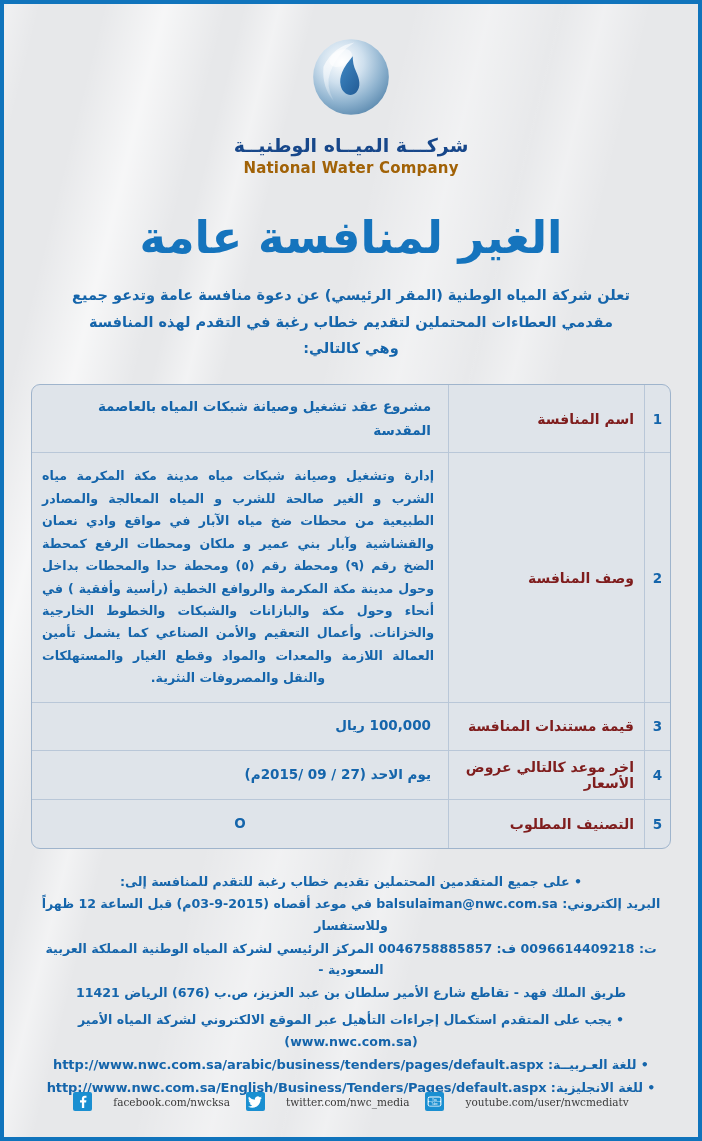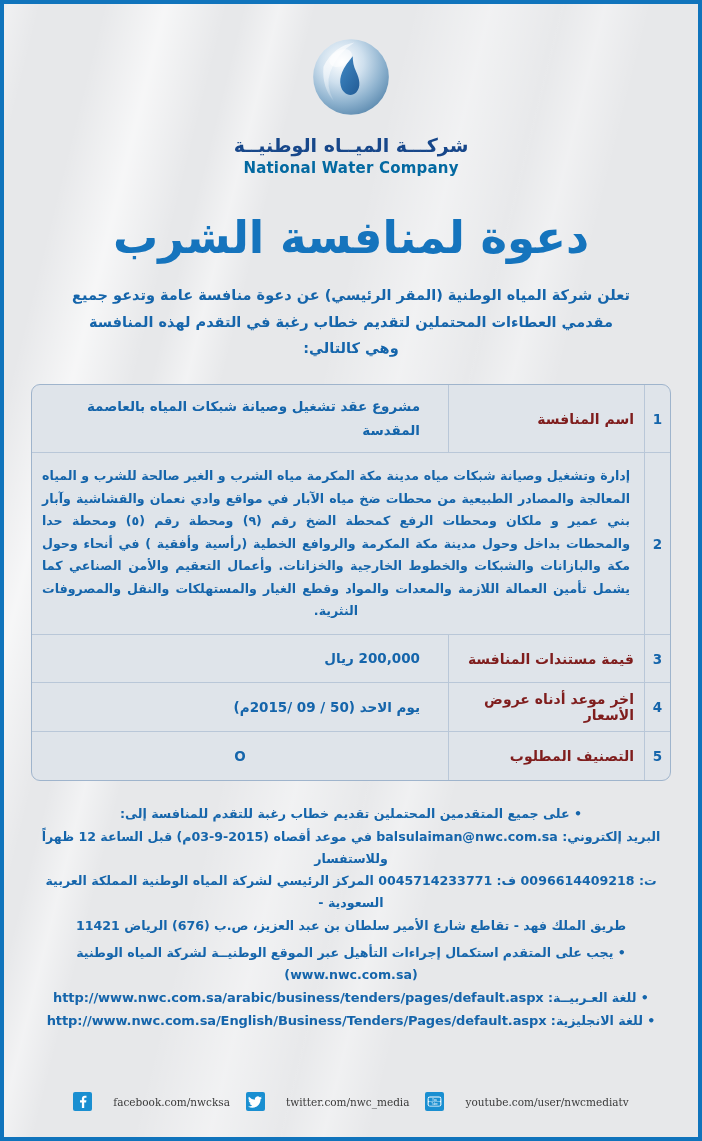--- a/index.html
+++ b/index.html
@@ -61,21 +61,21 @@
     font-size: 19px;
     font-weight: bold;
     color: #17478a;
     letter-spacing: 1px;
     line-height: 1.2;
     direction: rtl;
   }
   .logo-en {
     font-size: 15px;
     font-weight: bold;
-    color: #0369a1;
+    color: #a16207;
     direction: ltr;
     margin-top: 2px;
     letter-spacing: .2px;
   }
 
   
   .main-title {
     margin-top: 34px;
     text-align: center;
     font-size: 45px;
@@ -134,21 +134,21 @@
     font-size: 14px;
     font-weight: bold;
     color: #7f1d1d;
     border-left: 1px solid #b9c7d8;
   }
   .c-value {
     flex: 1;
     display: flex;
     align-items: center;
     justify-content: flex-start;
-    padding: 10px 28px;
+    padding: 10px 17px;
     font-size: 13.5px;
     font-weight: bold;
     color: #1565ab;
     line-height: 1.75;
   }
   .c-value.desc {
     display: block;
     text-align: justify;
     text-align-last: center;
     padding: 12px 14px 12px 10px;
@@ -257,62 +257,63 @@
         </defs>
         <circle cx="50" cy="50" r="44" fill="url(#sphere)"></circle>
         <path d="M18 38 Q30 14 54 10 Q34 22 26 44 Q20 60 30 78 Q16 62 18 38 Z" fill="url(#shine)"></path>
         <path d="M52 26 C40 40 36 50 38 60 C40 70 50 74 56 68 C62 62 60 52 56 44 C53 38 52 32 52 26 Z" fill="url(#drop)" opacity=".92"></path>
         <ellipse cx="38" cy="28" rx="14" ry="9" fill="#ffffff" opacity=".55" transform="rotate(-28 38 28)"></ellipse>
       </svg>
       <div class="logo-ar">شركـــة الميــاه الوطنيــة</div>
       <div class="logo-en">National Water Company</div>
     </div>
 
-    <div class="main-title">دعوة لمنافسة الشرب</div>
+    <div class="main-title">الغير لمنافسة عامة</div>
     <div class="intro">تعلن شركة المياه الوطنية (المقر الرئيسي) عن دعوة منافسة عامة وتدعو جميع مقدمي العطاءات المحتملين لتقديم خطاب رغبة في التقدم لهذه المنافسة وهي كالتالي:</div>
 
     <div class="tender-table">
 
       <div class="trow">
         <div class="c-num">1</div>
         <div class="c-label">اسم المنافسة</div>
         <div class="c-value">مشروع عقد تشغيل وصيانة شبكات المياه بالعاصمة المقدسة</div>
       </div>
 
       <div class="trow">
         <div class="c-num">2</div>
+        <div class="c-label">وصف المنافسة</div>
         <div class="c-value desc">إدارة وتشغيل وصيانة شبكات مياه مدينة مكة المكرمة مياه الشرب و الغير صالحة للشرب و المياه المعالجة والمصادر الطبيعية من محطات ضخ مياه الآبار في مواقع وادي نعمان والقشاشية وآبار بني عمير و ملكان ومحطات الرفع كمحطة الضخ رقم (٩) ومحطة رقم (٥) ومحطة حدا والمحطات بداخل وحول مدينة مكة المكرمة والروافع الخطية (رأسية وأفقية ) في أنحاء وحول مكة والبازانات والشبكات والخطوط الخارجية والخزانات. وأعمال التعقيم والأمن الصناعي كما يشمل تأمين العمالة اللازمة والمعدات والمواد وقطع الغيار والمستهلكات والنقل والمصروفات النثرية.</div>
       </div>
 
       <div class="trow">
         <div class="c-num">3</div>
         <div class="c-label">قيمة مستندات المنافسة</div>
-        <div class="c-value centerish">200,000 ريال</div>
+        <div class="c-value centerish">100,000 ريال</div>
       </div>
 
       <div class="trow">
         <div class="c-num">4</div>
-        <div class="c-label">اخر موعد أدناه عروض الأسعار</div>
-        <div class="c-value centerish">يوم الاحد (50 / 09 /2015م)</div>
+        <div class="c-label">اخر موعد كالتالي عروض الأسعار</div>
+        <div class="c-value centerish">يوم الاحد (27 / 09 /2015م)</div>
       </div>
 
       <div class="trow">
         <div class="c-num">5</div>
         <div class="c-label">التصنيف المطلوب</div>
         <div class="c-value ltr-mid">O</div>
       </div>
 
     </div>
 
     <div class="notes">
       <p>• على جميع المتقدمين المحتملين تقديم خطاب رغبة للتقدم للمنافسة إلى:</p>
       <p>البريد إلكتروني: balsulaiman@nwc.com.sa في موعد أقصاه (2015-9-03م) قبل الساعة 12 ظهراً وللاستفسار</p>
-      <p>ت: 0096614409218 ف: 0045714233771 المركز الرئيسي لشركة المياه الوطنية المملكة العربية السعودية -</p>
+      <p>ت: 0096614409218 ف: 0046758885857 المركز الرئيسي لشركة المياه الوطنية المملكة العربية السعودية -</p>
       <p>طريق الملك فهد - تقاطع شارع الأمير سلطان بن عبد العزيز، ص.ب (676) الرياض 11421</p>
-      <p class="gap-top">• يجب على المتقدم استكمال إجراءات التأهيل عبر الموقع الوطنيــة لشركة المياه الوطنية (www.nwc.com.sa)</p>
+      <p class="gap-top">• يجب على المتقدم استكمال إجراءات التأهيل عبر الموقع الالكتروني لشركة المياه الأمير (www.nwc.com.sa)</p>
 
       <p class="url-line">
         <span>• للغة العـربيــة:</span>
         <span class="url">http://www.nwc.com.sa/arabic/business/tenders/pages/default.aspx</span>
       </p>
 
       <p class="url-line">
         <span>• للغة الانجليزية:</span>
         <span class="url">http://www.nwc.com.sa/English/Business/Tenders/Pages/default.aspx</span>
       </p>

